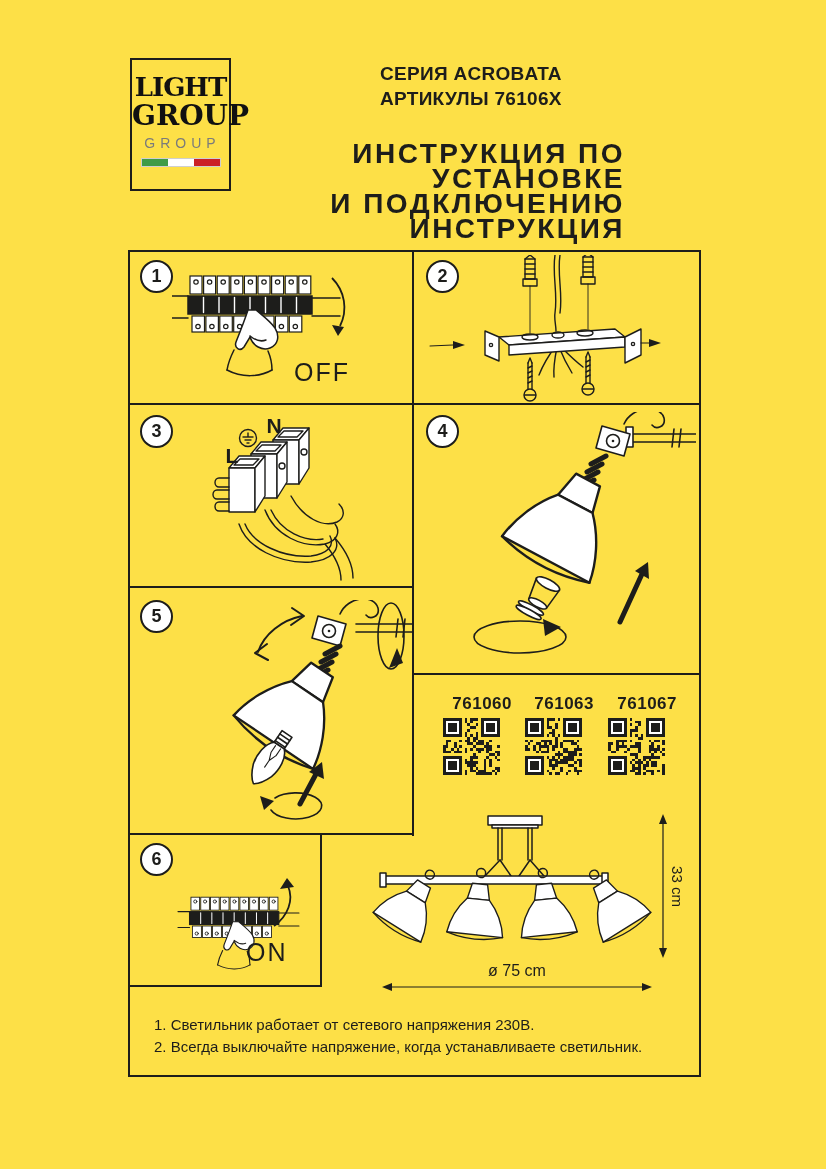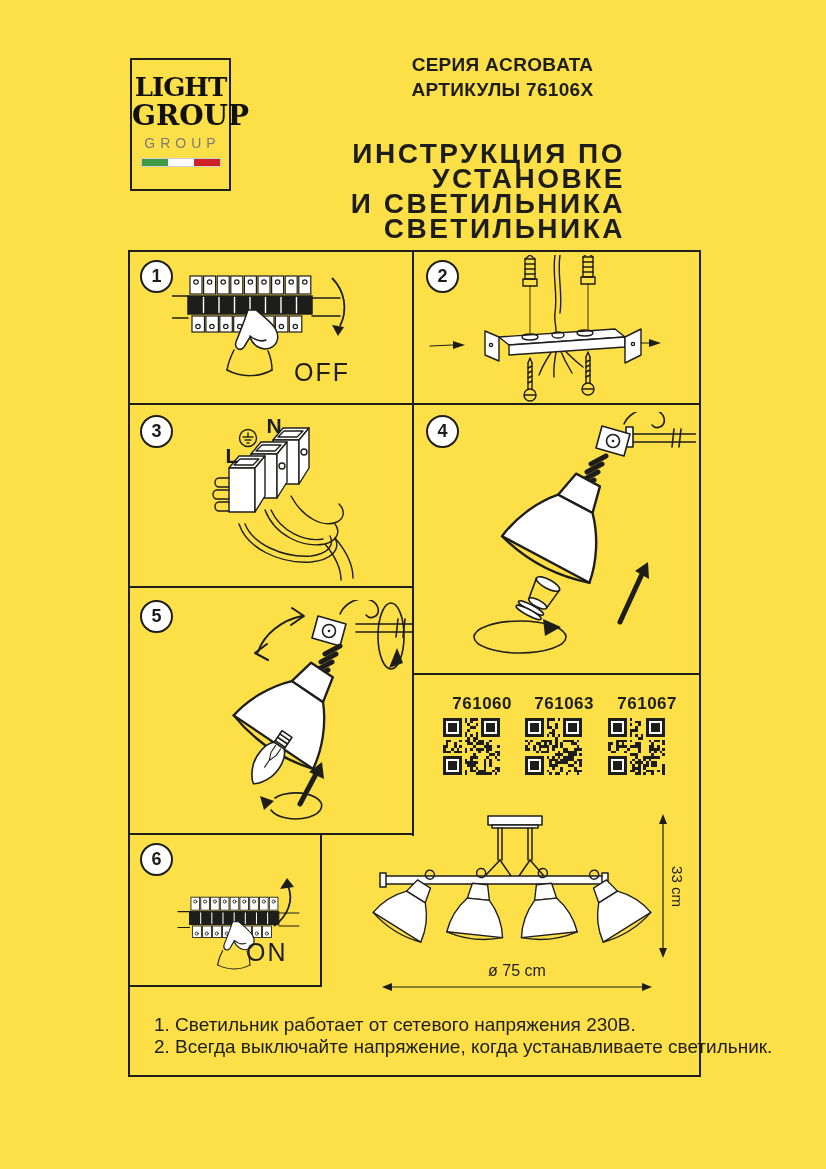--- a/index.html
+++ b/index.html
@@ -12,31 +12,31 @@
   .abs{position:absolute;}
   .line{position:absolute; background:var(--ink);}
   
   .logo-box{left:130px; top:58px; width:101px; height:133px; border:2px solid var(--ink); box-sizing:border-box; text-align:center; padding-top:14px;}
   .logo-word{font-family:"DejaVu Serif","Liberation Serif",serif; font-weight:bold; color:#111; line-height:1;}
   .logo-light{font-size:26px; letter-spacing:-1px;}
   .logo-star{font-size:28px; letter-spacing:0px; margin-top:2px;}
   .logo-group{font-size:14px; letter-spacing:5px; color:var(--gray); margin-top:5px; text-indent:4px;}
   .logo-flag{width:78px; height:7px; margin:7px auto 0 auto; display:flex; border:1px solid #cfcfcf;}
   .logo-flag span{flex:1; height:100%;}
-  .hdr-title{left:380px; top:52px; width:245px; text-align:center; font-weight:bold; font-size:19px; line-height:25px; letter-spacing:0.3px;}
+  .hdr-title{left:380px; top:61px; width:245px; text-align:left; font-weight:bold; font-size:19px; line-height:25px; letter-spacing:0.3px;}
   .hdr-sub{left:240px; top:141px; width:385px; text-align:right; font-weight:bold; font-size:28px; line-height:25px; letter-spacing:2.5px;}
   
   .outer-box{left:128px; top:250px; width:573px; height:827px; border:2px solid var(--ink); box-sizing:border-box;}
   .step-circle{width:33px; height:33px; border:2px solid var(--ink); border-radius:50%; box-sizing:border-box;
     display:flex; align-items:center; justify-content:center; font-size:18px; font-weight:bold; background:#fff;}
   .switch-label{font-size:25px; letter-spacing:2px; font-weight:400;}
   .term-label{font-size:21px; font-weight:bold; width:24px; text-align:center;}
   .qr-label{width:80px; text-align:right; font-size:17px; font-weight:bold; letter-spacing:0.5px;}
   .dim-label{font-size:15px; text-align:center;}
-  .note-line{font-size:19px; line-height:22px; white-space:nowrap;}
+  .note-line{font-size:15px; line-height:22px; white-space:nowrap;}
   svg{display:block;}
 </style>
 </head>
 <body>
 
 <div id="sheet">
 
   <svg width="0" height="0" style="position:absolute" aria-hidden="true">
     <defs>
       <g id="shade" stroke="currentColor" fill="#fff" stroke-width="1.6" stroke-linejoin="round">
@@ -114,21 +114,21 @@
       <span style="background:var(--red)"></span>
     </div>
   </div>
 
   <div class="abs hdr-title">
     <div>СЕРИЯ ACROBATA</div>
     <div>АРТИКУЛЫ 76106X</div>
   </div>
   <div class="abs hdr-sub">
     <div>ИНСТРУКЦИЯ ПО УСТАНОВКЕ</div>
-    <div>И СВЕТИЛЬНИКА СВЕТИЛЬНИКА</div>
+    <div>И ПОДКЛЮЧЕНИЮ ИНСТРУКЦИЯ</div>
   </div>
 
   <div class="abs outer-box"></div>
   <div class="line" style="left:412px;top:250px;width:2px;height:586px"></div>
   <div class="line" style="left:128px;top:403px;width:573px;height:2px"></div>
   <div class="line" style="left:128px;top:586px;width:286px;height:2px"></div>
   <div class="line" style="left:412px;top:673px;width:289px;height:2px"></div>
   <div class="line" style="left:128px;top:833px;width:286px;height:2px"></div>
   <div class="line" style="left:320px;top:833px;width:2px;height:154px"></div>
   <div class="line" style="left:128px;top:985px;width:194px;height:2px"></div>

